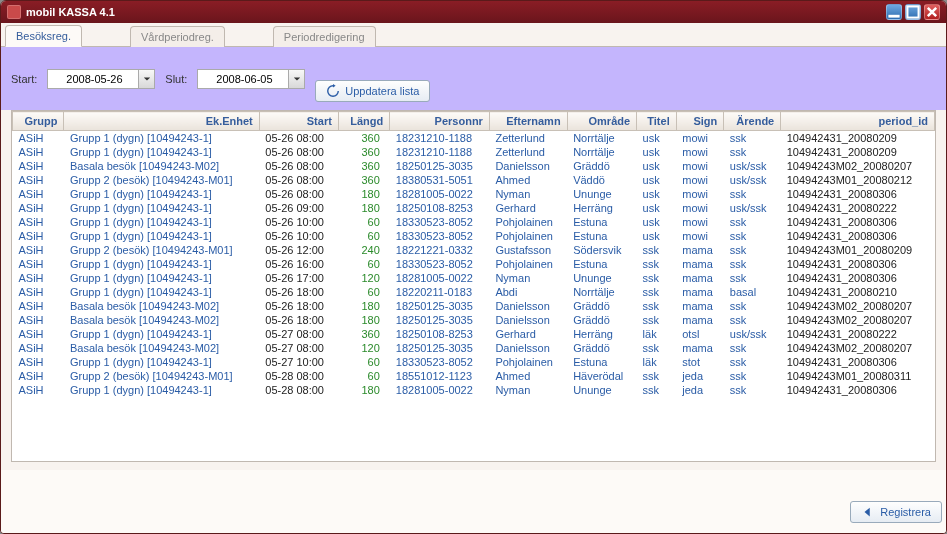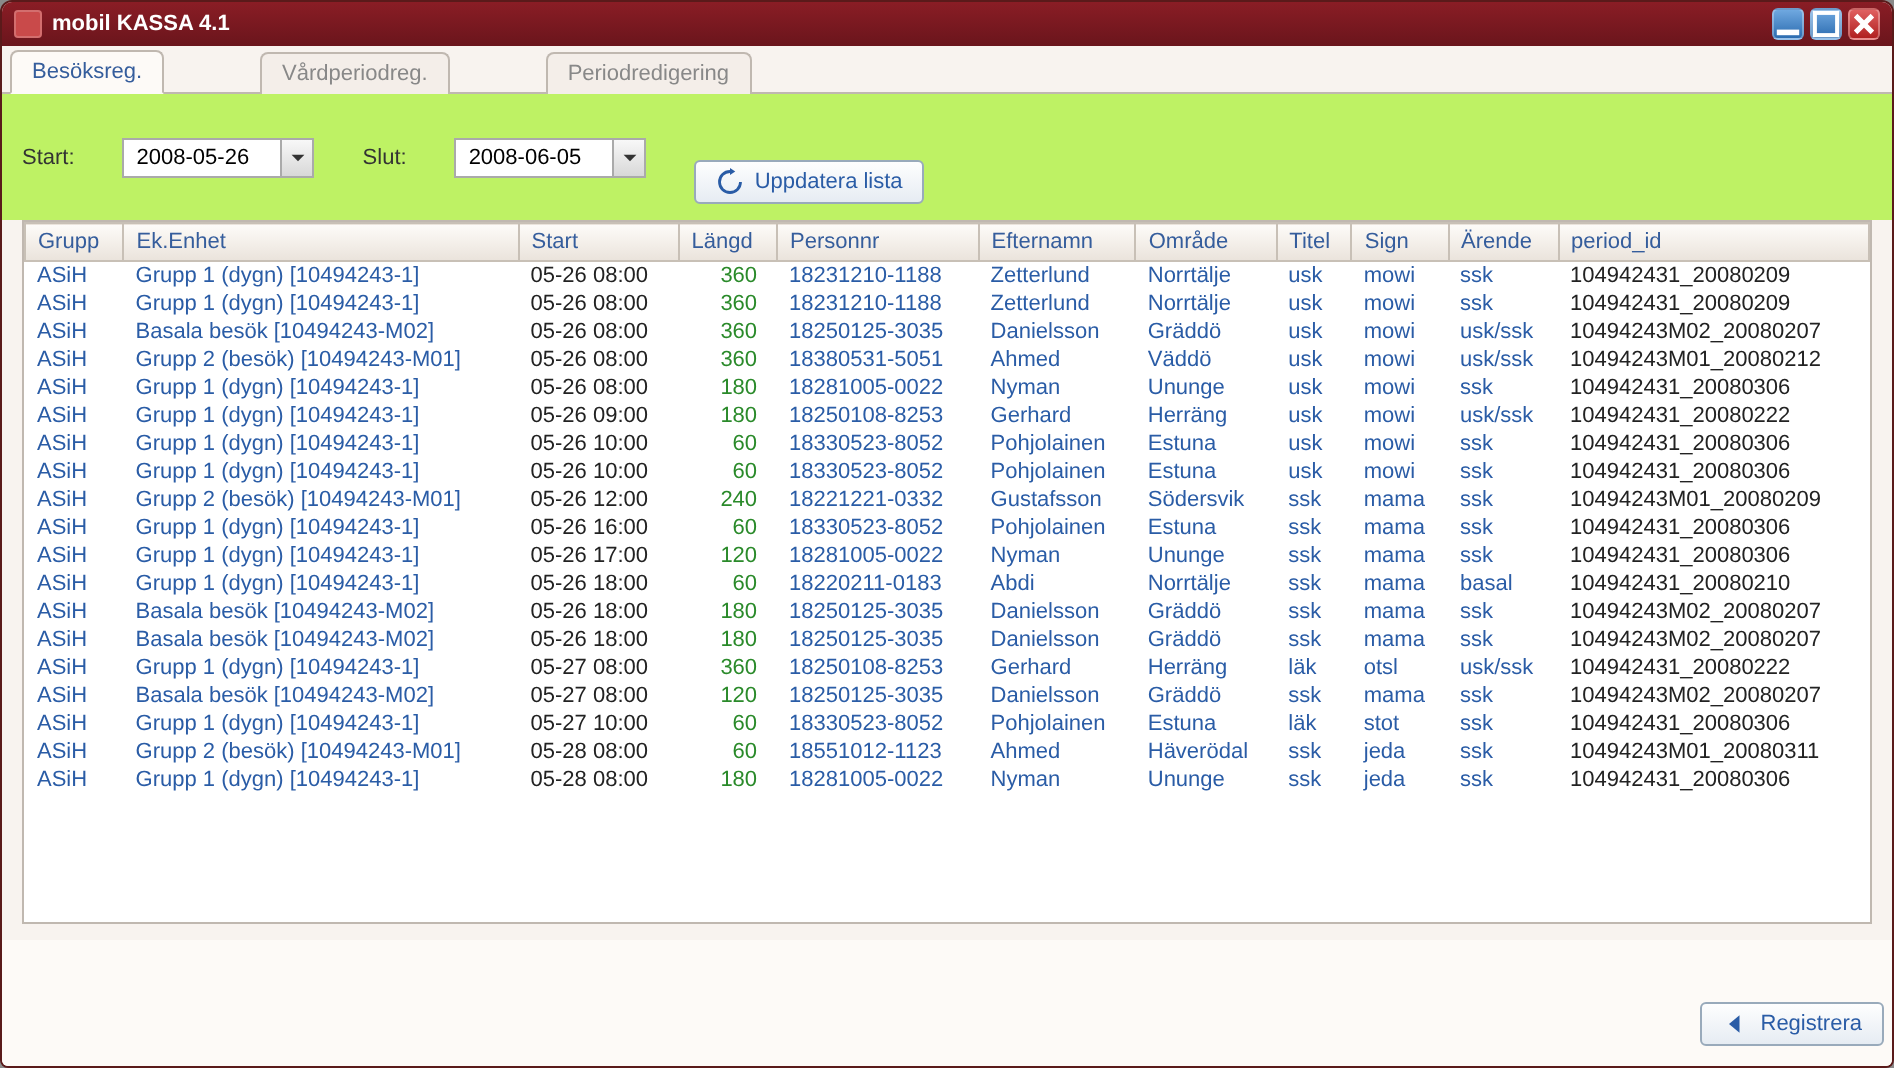--- a/index.html
+++ b/index.html
@@ -74,30 +74,31 @@
   }
   .tab.active {
     color: #355d9c;
     background: #fdfaf7;
     border-bottom: 1px solid #fdfaf7;
   }
   .toolbar {
     padding: 8px 10px;
     display: flex;
     align-items: center;
-    gap: 24px;
-    background: #bef264;
+    gap: 10px;
+    background: #c4b5fd;
   }
   .toolbar label { color: #333; }
   .date-combo {
     display: inline-flex;
     align-items: center;
     border: 1px solid #aaa;
     background: #fff;
     height: 20px;
+    padding-left: 12px;
   }
   .date-combo input {
     border: none;
     padding: 2px 6px;
     font: inherit;
     width: 78px;
     outline: none;
   }
   .date-combo .dd-btn {
     width: 16px; height: 18px;
@@ -130,22 +131,22 @@
   table {
     border-collapse: collapse;
     width: 100%;
     font-size: 11px;
   }
   thead th {
     background: linear-gradient(#fdfbf8,#eae3db);
     border: 1px solid #c8c0b6;
     padding: 3px 6px;
     color: #355d9c;
-    font-weight: normal;
-    text-align: left;
+    font-weight: bold;
+    text-align: right;
     white-space: nowrap;
   }
   tbody td {
     padding: 1px 6px;
     white-space: nowrap;
     color: #2a5ca6;
   }
   tbody td.black { color: #222; }
   tbody td.green { color: #2a8a2a; text-align: right; padding-right: 10px;}
   tbody td.start { color: #222; text-align: left; }

